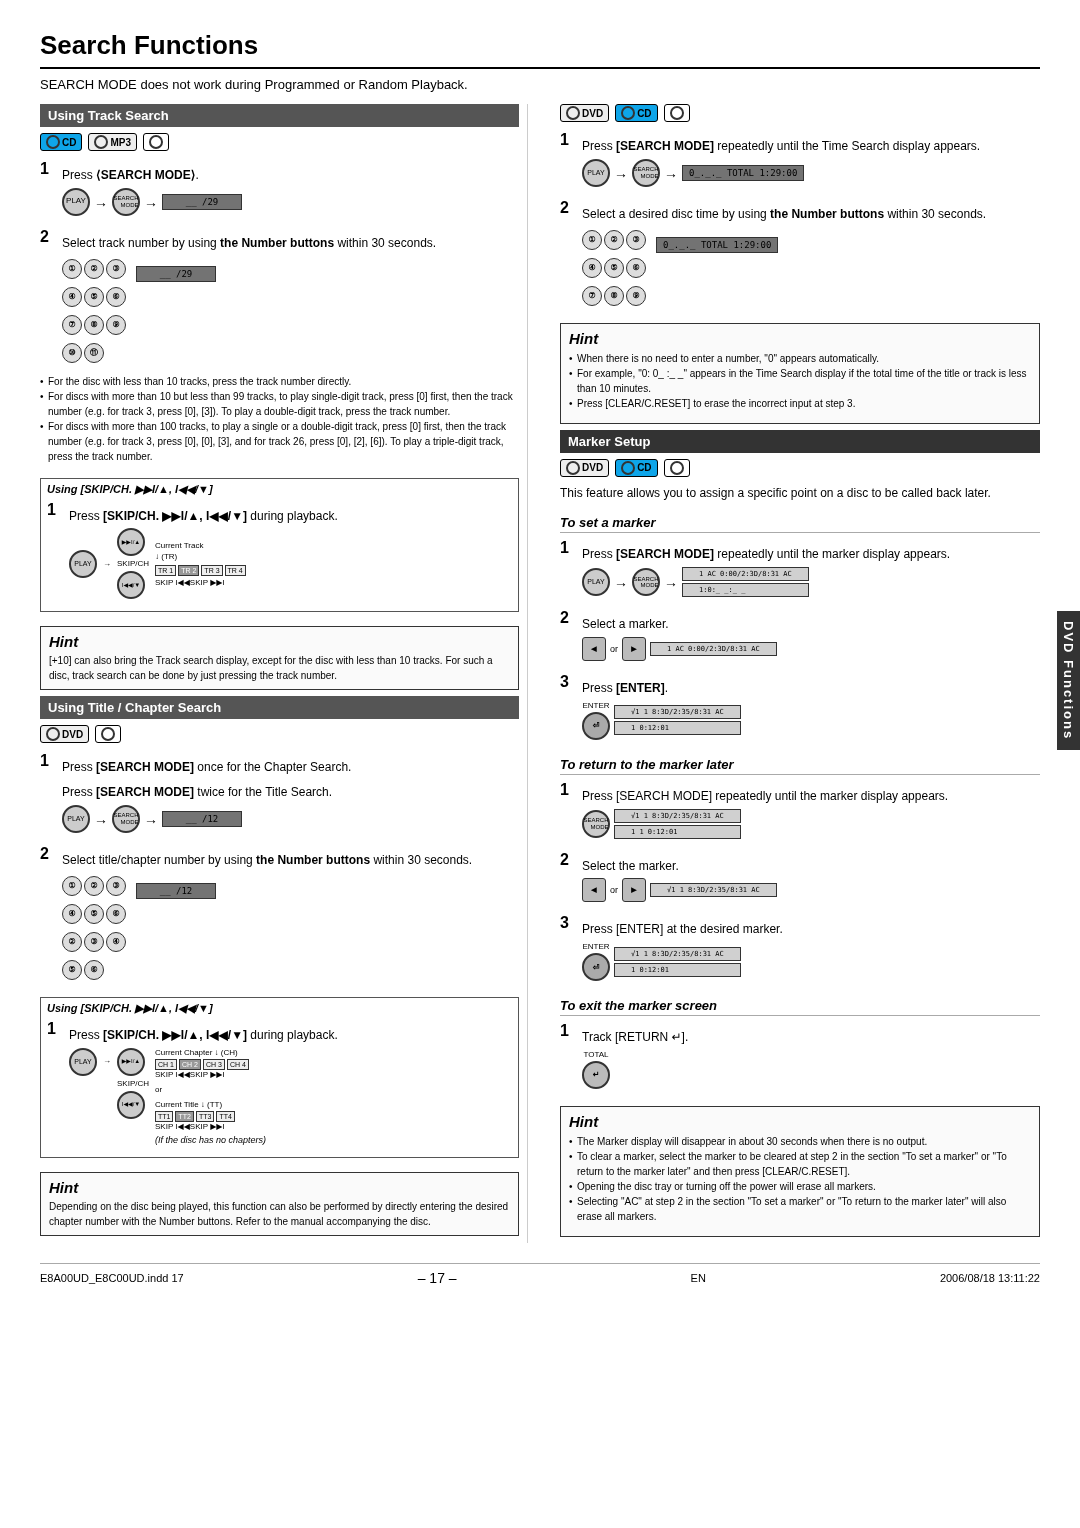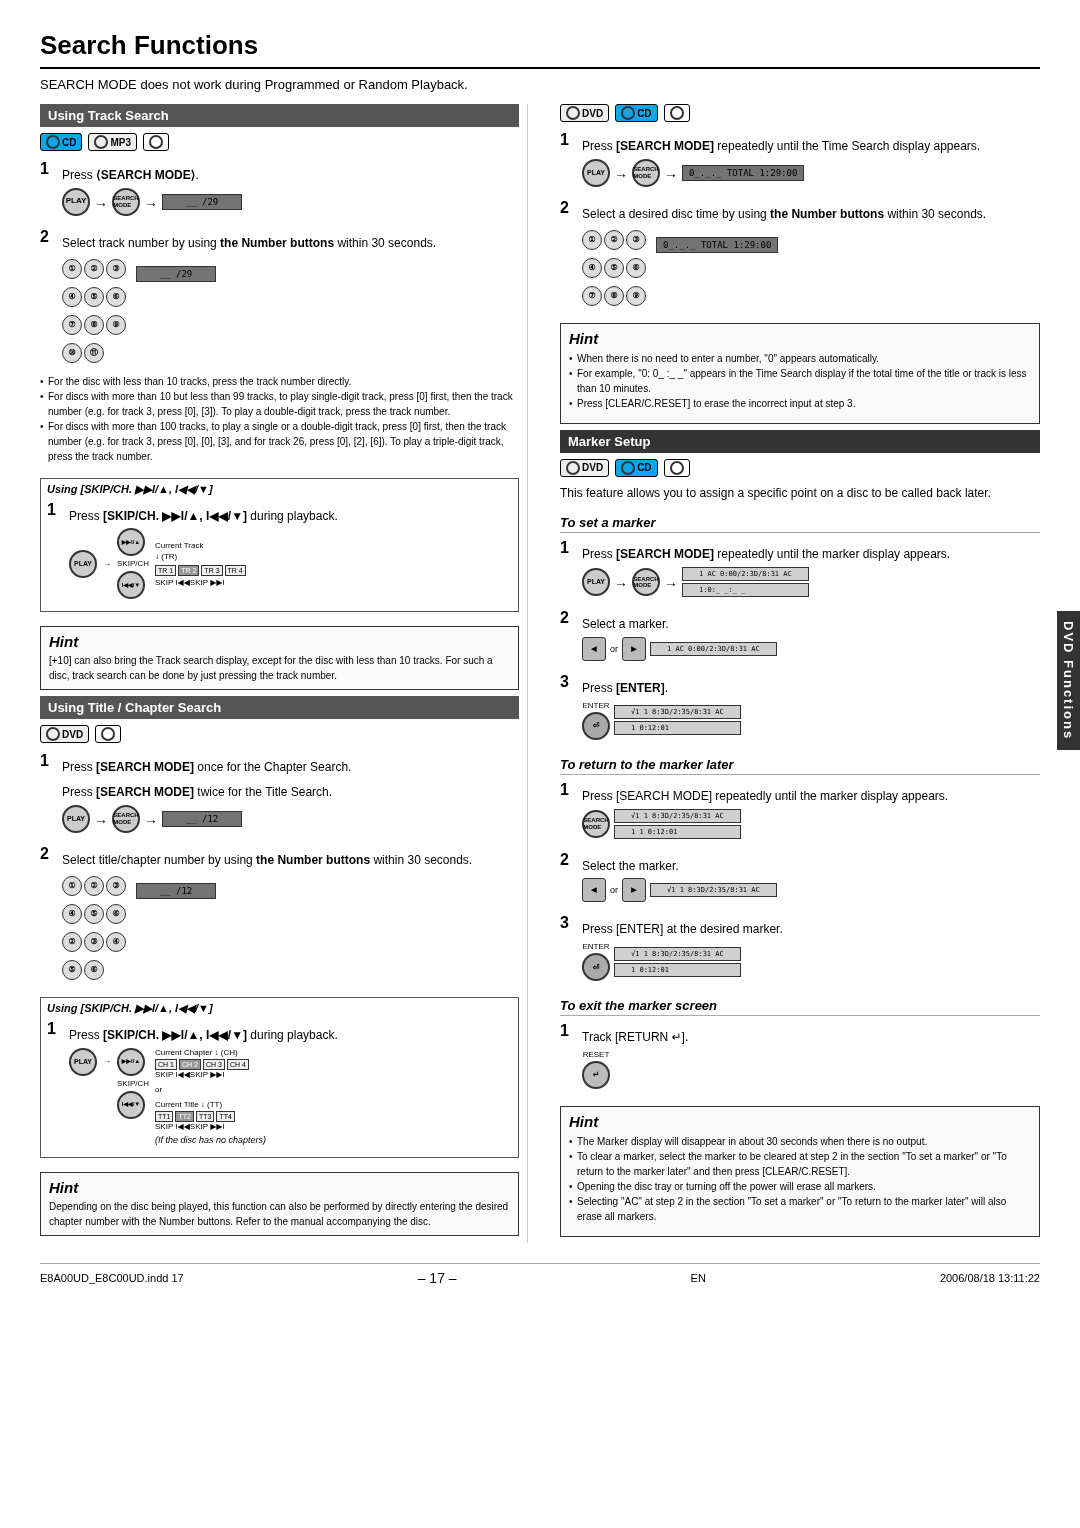--- a/index.html
+++ b/index.html
@@ -88,22 +88,22 @@
       margin-top: 8px;
     }
     .step-text b { font-weight: bold; }
     .btn-circle {
       width: 28px; height: 28px;
       border-radius: 50%;
       border: 2px solid #333;
       background: #ccc;
       display: flex; align-items: center; justify-content: center;
       font-size: 7px;
-      font-weight: bold;
-      text-align: left;
+      font-weight: normal;
+      text-align: right;
       line-height: 1.1;
     }
     .arrow { font-size: 14px; }
     .display-box {
       border: 1.5px solid #333;
       background: #737373;
       padding: 2px 6px;
       font-size: 9px;
       font-family: monospace;
       min-width: 80px;
@@ -677,21 +677,21 @@
     </div>
 
     <div class="section-block">
       <div class="subsection-title">To exit the marker screen</div>
       <div class="step">
         <span class="step-num">1</span>
         <div class="step-content">
           <p class="step-text">Track [RETURN ↵].</p>
           <div class="small-diagram">
             <div style="display:flex; flex-direction:column; align-items:center; gap:2px;">
-              <span style="font-size:8px;">RESET</span>
+              <span style="font-size:8px;">TOTAL</span>
               <div class="return-btn" style="font-size:8px;">↵</div>
             </div>
           </div>
         </div>
       </div>
     </div>
 
     <div class="hint-box">
       <div class="hint-title">Hint</div>
       <ul class="bullet-list">

